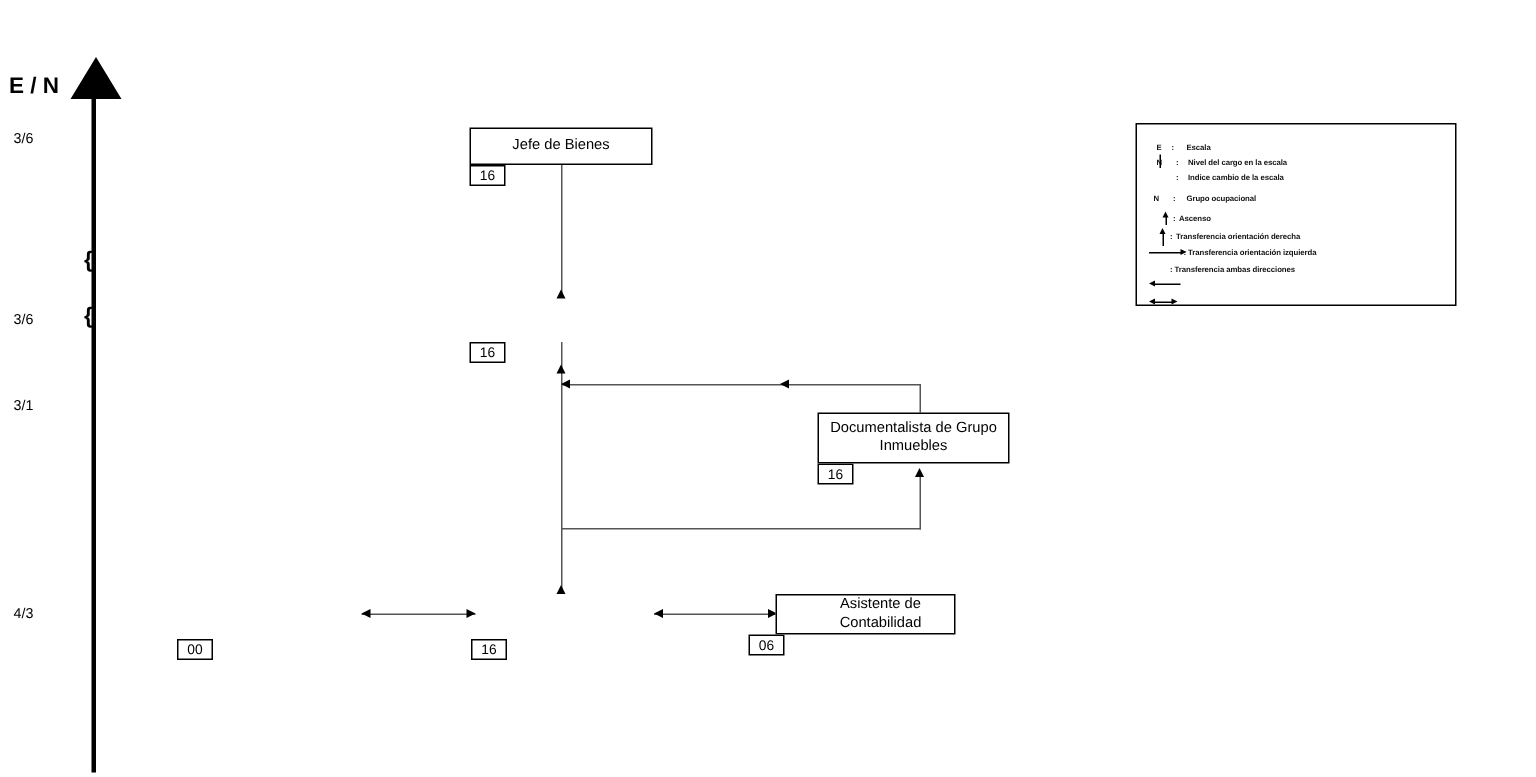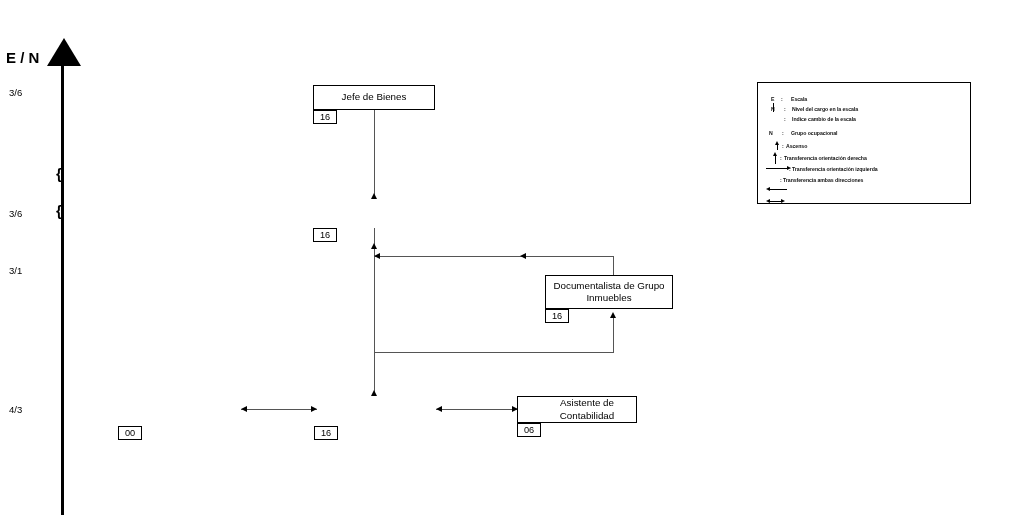--- a/index.html
+++ b/index.html
@@ -241,21 +241,21 @@
   <div class="node-code" style="left:313px; top:228px;">16</div>
 
   <div class="node" style="left:545px; top:275px; width:128px; height:34px;">Documentalista de Grupo Inmuebles</div>
   <div class="node-code" style="left:545px; top:309px;">16</div>
 
   <div class="node-code" style="left:118px; top:426px;">00</div>
 
   <div class="node-code" style="left:314px; top:426px;">16</div>
 
   <div class="node" style="left:517px; top:396px; width:120px; height:27px;padding-left:23px;">Asistente de Contabilidad</div>
-  <div class="node-code" style="left:517px; top:423px;">06</div>
+  <div class="node-code" style="left:499px; top:423px;">06</div>
 
   <div id="legend">
 
     <div class="legend-sym" style="left:13px; top:13px;">E</div>
     <div class="legend-sym" style="left:23px; top:13px;">:</div>
     <div class="legend-row" style="left:33px; top:13px;">Escala</div>
 
     <div class="legend-sym" style="left:13px; top:23px;">N</div>
     <div class="legend-sym" style="left:26px; top:23px;">:</div>
     <div class="legend-row" style="left:34px; top:23px;">Nivel del cargo en la escala</div>

